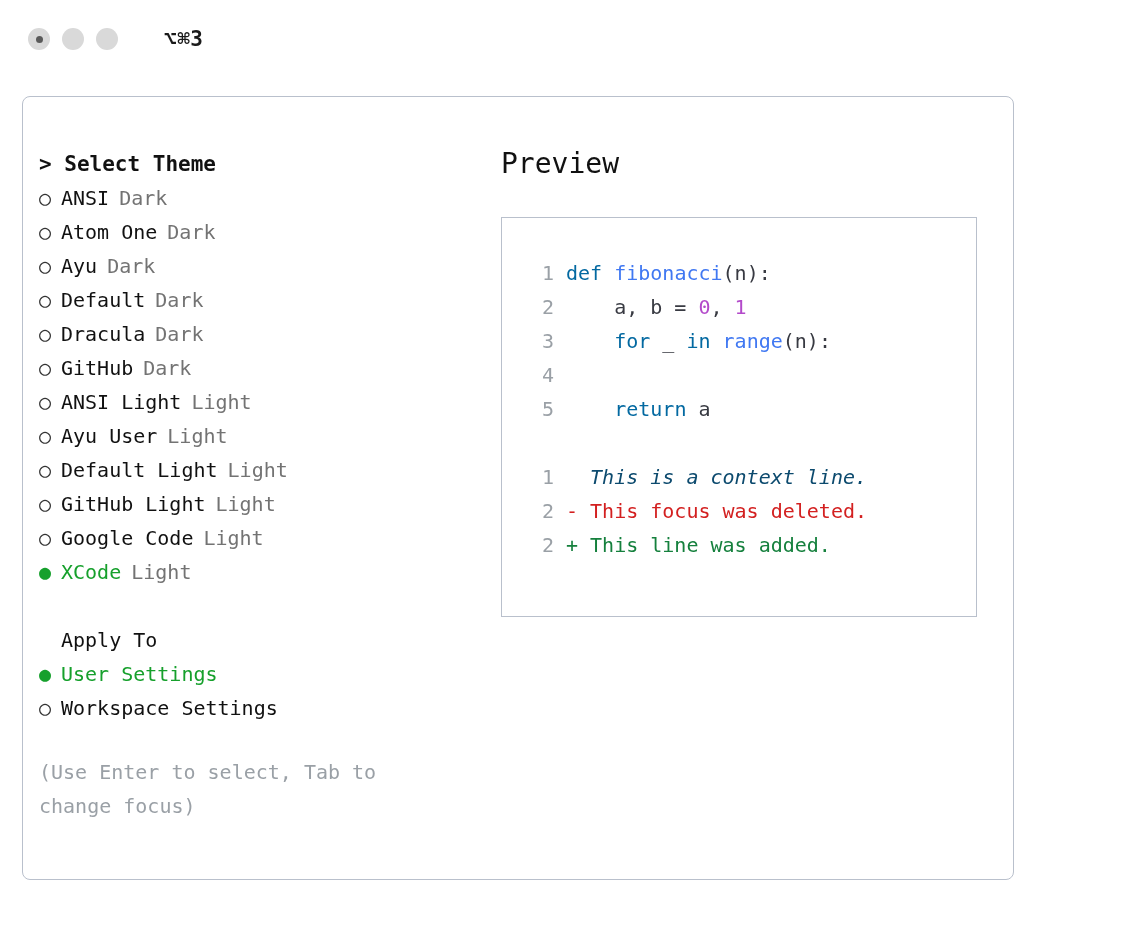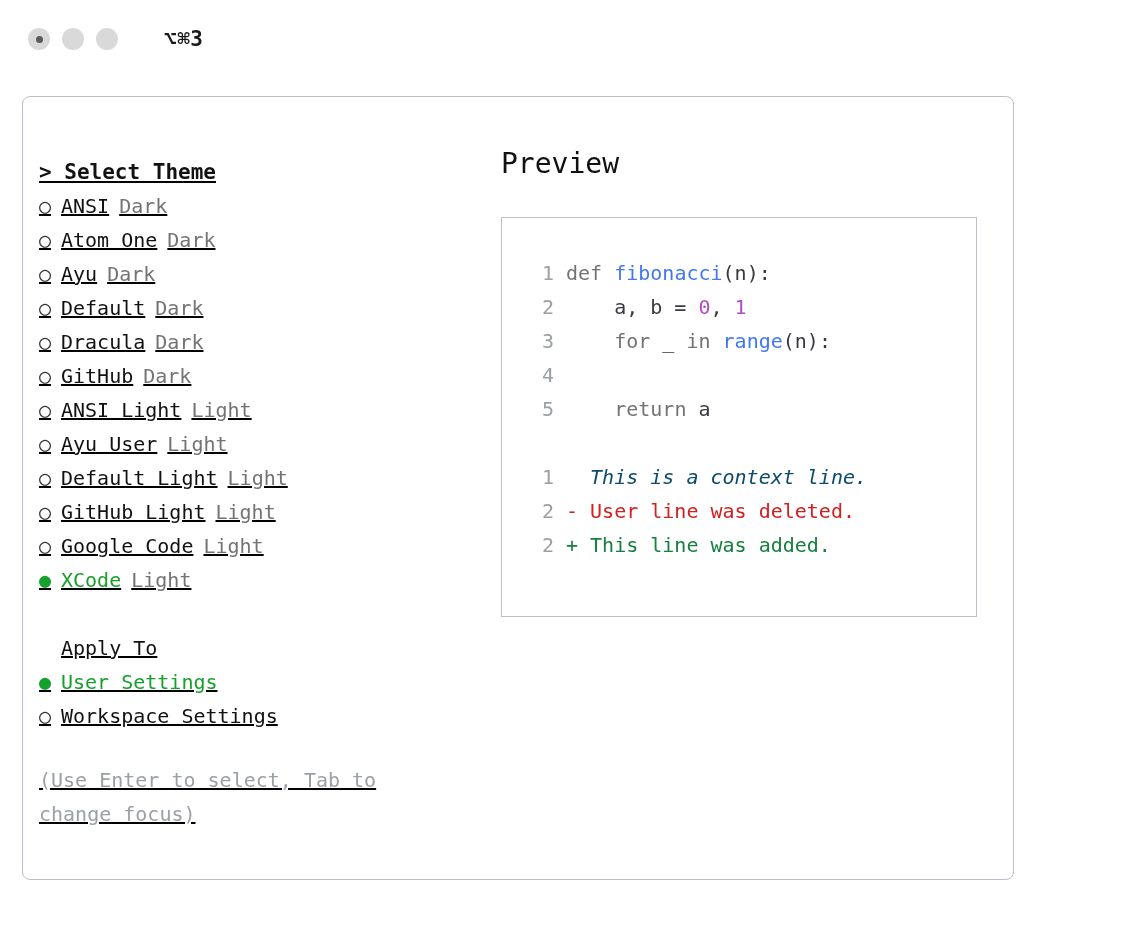--- a/index.html
+++ b/index.html
@@ -74,23 +74,22 @@
     background: #fff;
   }
   .panel-inner {
     position: relative;
     width: 100%;
     height: 100%;
   }
   .left-col {
     position: absolute;
     left: 16px;
-    top: 58px;
+    top: 50px;
     width: 440px;
-    text-decoration: underline;
   }
   .right-col {
     position: absolute;
     left: 478px;
     top: 50px;
     width: 500px;
   }
   .heading {
     font-size: 21px;
     font-weight: bold;
@@ -166,21 +165,21 @@
     line-height: 34px;
     white-space: pre;
   }
   .ln {
     color: #9aa0a6;
     width: 34px;
     flex: 0 0 34px;
     text-align: right;
     margin-right: 12px;
   }
-  .kw { color: #737373; }
+  .kw { color: #0369a1; }
   .fn { color: #4078f2; }
   .num { color: #b34aca; }
   .plain { color: #383a42; }
   .blank-line { height: 34px; }
   .diff-ctx { color: #0c4a6e; font-style: italic; }
   .diff-del { color: #d32020; }
   .diff-add { color: #15803d; }
 </style>
 </head>
 <body>
@@ -234,21 +233,21 @@
           <div id="code-block">
               <div class="code-line"><span class="ln">1</span><span><span class="kw">def </span><span class="fn">fibonacci</span><span class="plain">(n):</span></span></div>
               <div class="code-line"><span class="ln">2</span><span><span class="plain">    a, b = </span><span class="num">0</span><span class="plain">, </span><span class="num">1</span></span></div>
               <div class="code-line"><span class="ln">3</span><span><span class="plain">    </span><span class="kw">for</span><span class="plain"> _ </span><span class="kw">in</span><span class="plain"> </span><span class="fn">range</span><span class="plain">(n):</span></span></div>
               <div class="code-line"><span class="ln">4</span></div>
               <div class="code-line"><span class="ln">5</span><span><span class="plain">    </span><span class="kw">return</span><span class="plain"> a</span></span></div>
             </div>
           <div class="blank-line"></div>
           <div id="diff-block">
               <div class="code-line"><span class="ln">1</span><span class="diff-ctx">  This is a context line.</span></div>
-              <div class="code-line"><span class="ln">2</span><span class="diff-del">- User line was deleted.</span></div>
+              <div class="code-line"><span class="ln">2</span><span class="diff-del">- This focus was deleted.</span></div>
               <div class="code-line"><span class="ln">2</span><span class="diff-add">+ This line was added.</span></div>
             </div>
         </div>
       </div>
 
     </div>
   </div>
 
 </div>
 

